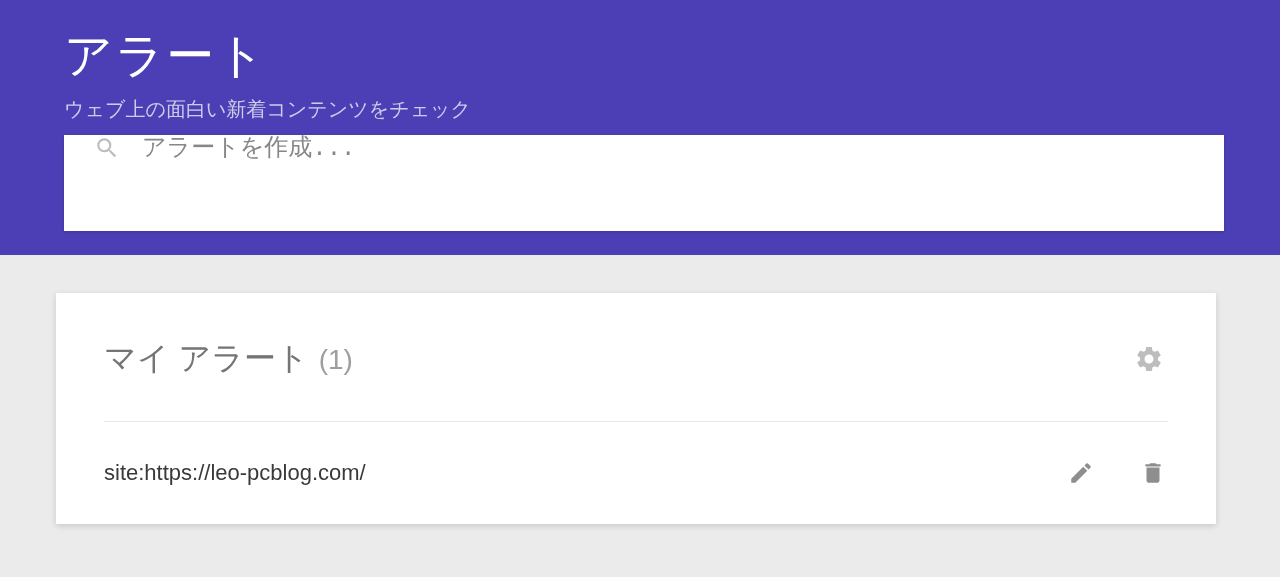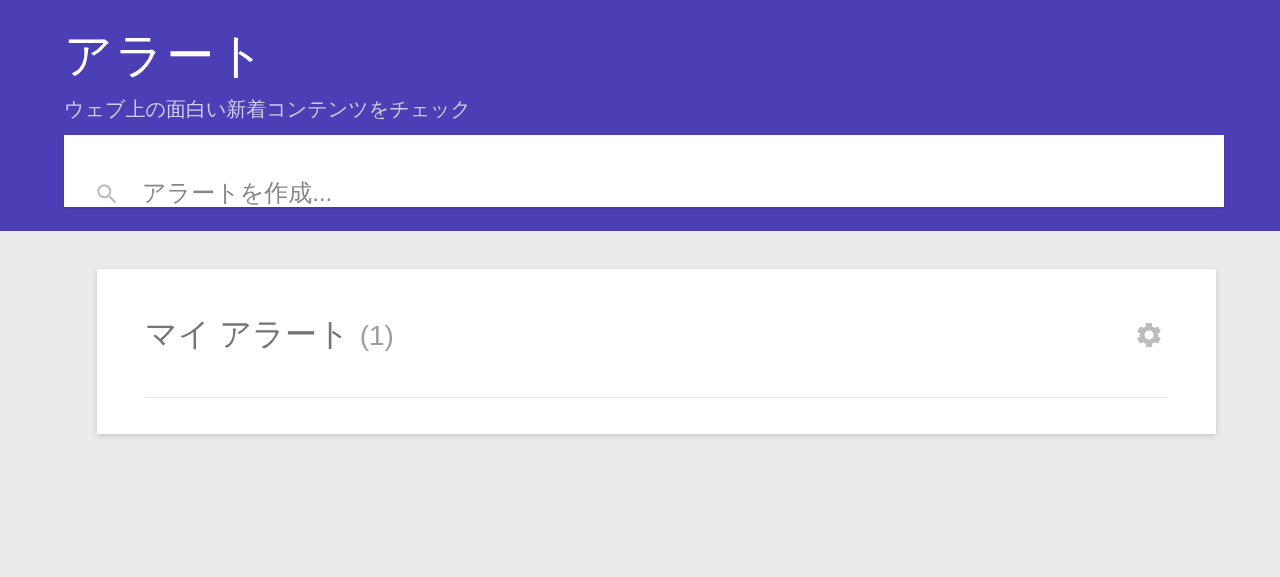--- a/index.html
+++ b/index.html
@@ -24,24 +24,25 @@
     }
     .header-subtitle {
       color: #cfcbe9;
       font-size: 20px;
       font-weight: 400;
       margin-bottom: 12px;
     }
     .search-bar {
       background: #ffffff;
       display: flex;
-      align-items: flex-end;
-      height: 72px;
+      align-items: flex-start;
+      height: 96px;
       padding: 0 30px;
       box-shadow: 0 1px 3px rgba(0,0,0,0.15);
+      font-family: Liberation Mono, monospace;
     }
     .search-icon {
       width: 26px;
       height: 26px;
       fill: #bdbdbd;
       flex-shrink: 0;
     }
     .search-input {
       border: none;
       outline: none;
@@ -50,21 +51,21 @@
       flex: 1;
       padding-left: 22px;
       font-family: inherit;
       background: transparent;
     }
     .search-input::placeholder {
       color: #878787;
     }
     .card {
       background: #ffffff;
-      margin: 38px 64px 0 97px;
+      margin: 38px 64px 0 56px;
       box-shadow: 0 2px 6px rgba(0,0,0,0.15);
       padding: 44px 48px 36px 48px;
     }
     .card-header {
       display: flex;
       align-items: center;
       justify-content: space-between;
       padding-bottom: 40px;
       border-bottom: 1px solid #e6e6e6;
     }
@@ -145,13 +146,28 @@
     <div class="card-title-wrap">
       <span class="card-title">マイ アラート</span>
       <span class="card-count">(1)</span>
     </div>
     <button class="gear-button">
       <svg class="gear-icon" viewBox="0 0 24 24">
         <path d="M19.14 12.94c.04-.3.06-.61.06-.94 0-.32-.02-.64-.07-.94l2.03-1.58a.49.49 0 0 0 .12-.61l-1.92-3.32a.488.488 0 0 0-.59-.22l-2.39.96c-.5-.38-1.03-.7-1.62-.94l-.36-2.54a.484.484 0 0 0-.48-.41h-3.84c-.24 0-.43.17-.47.41l-.36 2.54c-.59.24-1.13.57-1.62.94l-2.39-.96c-.22-.08-.47 0-.59.22L2.74 8.87c-.12.21-.08.47.12.61l2.03 1.58c-.05.3-.09.63-.09.94s.02.64.07.94l-2.03 1.58a.49.49 0 0 0-.12.61l1.92 3.32c.12.22.37.29.59.22l2.39-.96c.5.38 1.03.7 1.62.94l.36 2.54c.05.24.24.41.48.41h3.84c.24 0 .44-.17.47-.41l.36-2.54c.59-.24 1.13-.56 1.62-.94l2.39.96c.22.08.47 0 .59-.22l1.92-3.32c.12-.22.07-.47-.12-.61l-2.01-1.58zM12 15.6c-1.98 0-3.6-1.62-3.6-3.6s1.62-3.6 3.6-3.6 3.6 1.62 3.6 3.6-1.62 3.6-3.6 3.6z"></path>
       </svg>
     </button>
   </div>
+  <div class="alert-row">
+    <div class="alert-query">site:https://leo-pcblog.com/</div>
+    <div class="alert-actions">
+      <button class="icon-button">
+        <svg class="action-icon" viewBox="0 0 24 24">
+          <path d="M3 17.25V21h3.75L17.81 9.94l-3.75-3.75L3 17.25zM20.71 7.04a.996.996 0 0 0 0-1.41l-2.34-2.34a.996.996 0 0 0-1.41 0l-1.83 1.83 3.75 3.75 1.83-1.83z"></path>
+        </svg>
+      </button>
+      <button class="icon-button">
+        <svg class="action-icon" viewBox="0 0 24 24">
+          <path d="M6 19c0 1.1.9 2 2 2h8c1.1 0 2-.9 2-2V7H6v12zM19 4h-3.5l-1-1h-5l-1 1H5v2h14V4z"></path>
+        </svg>
+      </button>
+    </div>
+  </div>
 </div>
 
 </body></html>

